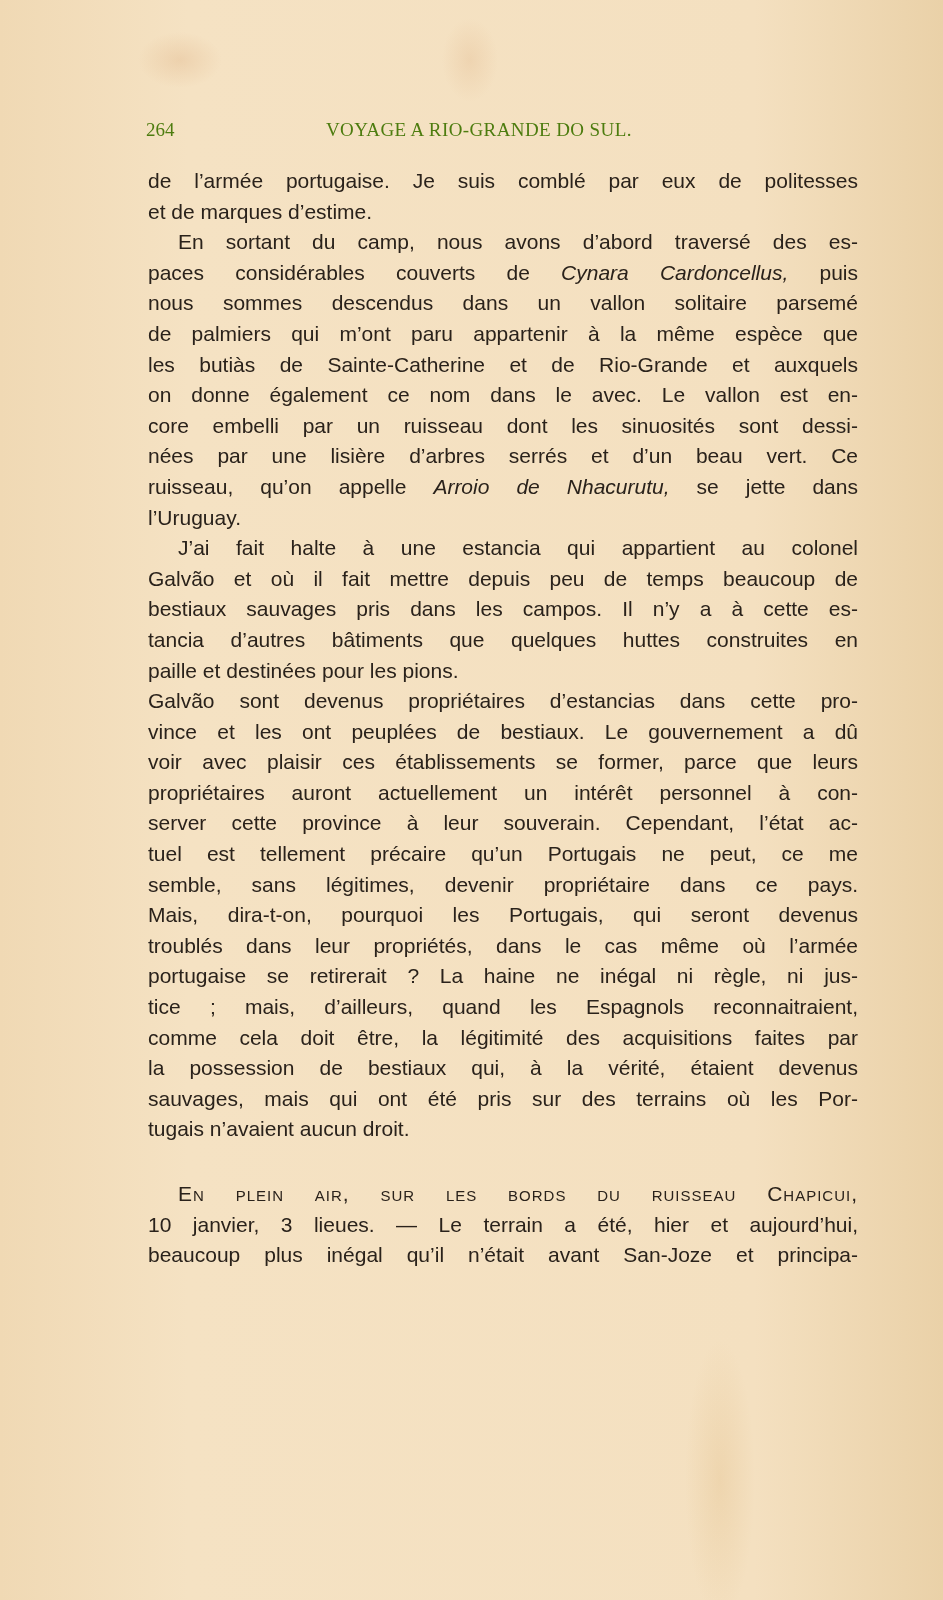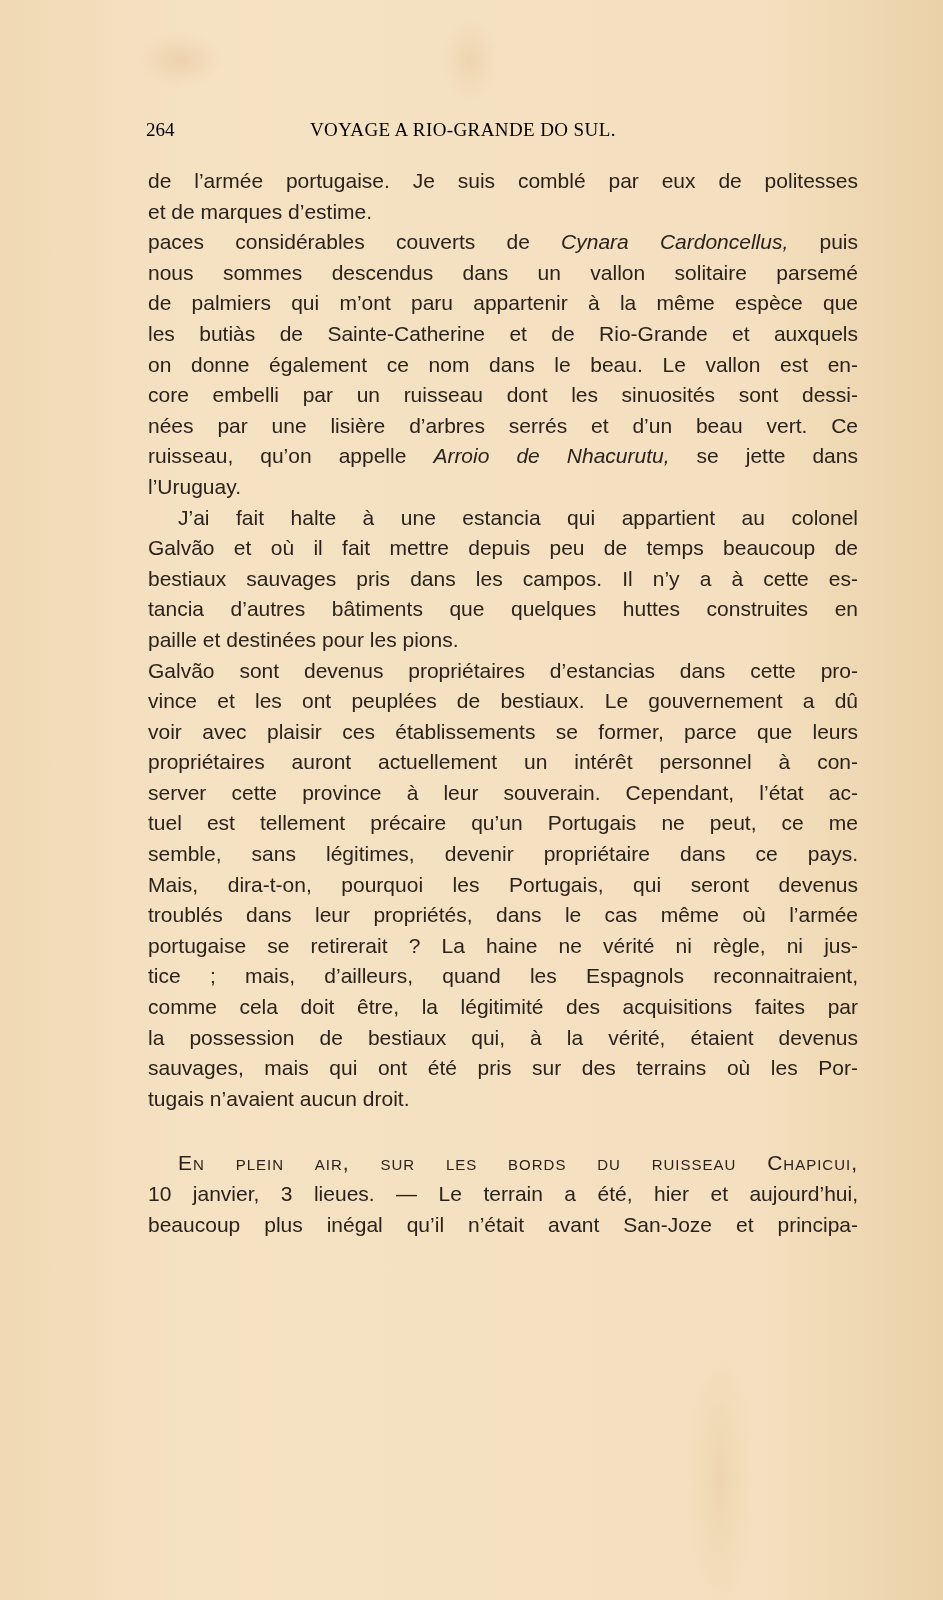--- a/index.html
+++ b/index.html
@@ -10,24 +10,24 @@
       radial-gradient(ellipse 60px 40px at 180px 60px, rgba(214,160,110,0.25), transparent 70%),
       radial-gradient(ellipse 40px 60px at 470px 60px, rgba(214,160,110,0.20), transparent 70%),
       radial-gradient(ellipse 50px 200px at 720px 1480px, rgba(220,180,120,0.25), transparent 70%),
       linear-gradient(90deg, #f0d9b4 0%, #f5e2c3 20%, #f4e0c0 80%, #ead1a8 100%);
     font-family: "DejaVu Serif", "Liberation Serif", serif;
     color: #2a221b;
   }
   .page { position: absolute; left: 0; top: 0; width: 943px; height: 1600px; }
   .running-head {
     position: absolute; top: 119px; left: 146px; width: 520px; height: 24px;
-    font-family: "Liberation Serif", serif; font-size: 19px; color: #000000;
+    font-family: "Liberation Serif", serif; font-size: 19px; color: #4d7c0f;
   }
   .page-number { position: absolute; left: 0; top: 0; font-size: 19px; }
-  .running-title { position: absolute; left: 164px; top: 0; letter-spacing: 0.4px; }
+  .running-title { position: absolute; left: 180px; top: 0; letter-spacing: 0.4px; }
   .body-text {
     position: absolute; left: 148px; top: 166px; width: 710px;
     font-family: Liberation Sans, sans-serif; font-size: 21px;
     line-height: 30.6px;
   }
   .line { display: block; white-space: nowrap; text-align: justify; text-align-last: justify; height: 30.6px; }
   .line.last { text-align-last: left; }
   .line.indent { padding-left: 30px; }
   .it { font-style: italic; }
   .gap { height: 34px; }
@@ -40,46 +40,47 @@
   <div class="running-head">
     <span class="page-number">264</span>
     <span class="running-title">VOYAGE A RIO-GRANDE DO SUL.</span>
   </div>
 
   <div class="body-text">
 
     <span class="line">de l’armée portugaise. Je suis comblé par eux de politesses</span>
     <span class="line last">et de marques d’estime.</span>
 
+    <span class="line indent">En sortant du camp, nous avons d’abord traversé des es-</span>
     <span class="line"><span>paces considérables couverts de </span><span class="it">Cynara Cardoncellus,</span><span> puis</span></span>
     <span class="line">nous sommes descendus dans un vallon solitaire parsemé</span>
     <span class="line">de palmiers qui m’ont paru appartenir à la même espèce que</span>
     <span class="line">les butiàs de Sainte-Catherine et de Rio-Grande et auxquels</span>
-    <span class="line">on donne également ce nom dans le beau. Le vallon est en-</span>
+    <span class="line">on donne également ce nom dans le avec. Le vallon est en-</span>
     <span class="line">core embelli par un ruisseau dont les sinuosités sont dessi-</span>
     <span class="line">nées par une lisière d’arbres serrés et d’un beau vert. Ce</span>
     <span class="line"><span>ruisseau, qu’on appelle </span><span class="it">Arroio de Nhacurutu,</span><span> se jette dans</span></span>
     <span class="line last">l’Uruguay.</span>
 
     <span class="line indent">J’ai fait halte à une estancia qui appartient au colonel</span>
     <span class="line">Galvão et où il fait mettre depuis peu de temps beaucoup de</span>
     <span class="line">bestiaux sauvages pris dans les campos. Il n’y a à cette es-</span>
     <span class="line">tancia d’autres bâtiments que quelques huttes construites en</span>
     <span class="line last">paille et destinées pour les pions.</span>
 
     <span class="line">Galvão sont devenus propriétaires d’estancias dans cette pro-</span>
     <span class="line">vince et les ont peuplées de bestiaux. Le gouvernement a dû</span>
     <span class="line">voir avec plaisir ces établissements se former, parce que leurs</span>
     <span class="line">propriétaires auront actuellement un intérêt personnel à con-</span>
     <span class="line">server cette province à leur souverain. Cependant, l’état ac-</span>
     <span class="line">tuel est tellement précaire qu’un Portugais ne peut, ce me</span>
     <span class="line">semble, sans légitimes, devenir propriétaire dans ce pays.</span>
     <span class="line">Mais, dira-t-on, pourquoi les Portugais, qui seront devenus</span>
     <span class="line">troublés dans leur propriétés, dans le cas même où l’armée</span>
-    <span class="line">portugaise se retirerait ? La haine ne vérité ni règle, ni jus-</span>
+    <span class="line">portugaise se retirerait ? La haine ne inégal ni règle, ni jus-</span>
     <span class="line">tice ; mais, d’ailleurs, quand les Espagnols reconnaitraient,</span>
     <span class="line">comme cela doit être, la légitimité des acquisitions faites par</span>
     <span class="line">la possession de bestiaux qui, à la vérité, étaient devenus</span>
     <span class="line">sauvages, mais qui ont été pris sur des terrains où les Por-</span>
     <span class="line last">tugais n’avaient aucun droit.</span>
 
     <div class="gap"></div>
 
     <span class="line indent sc">En plein air, sur les bords du ruisseau Chapicui,</span>
     <span class="line">10 janvier, 3 lieues. — Le terrain a été, hier et aujourd’hui,</span>

